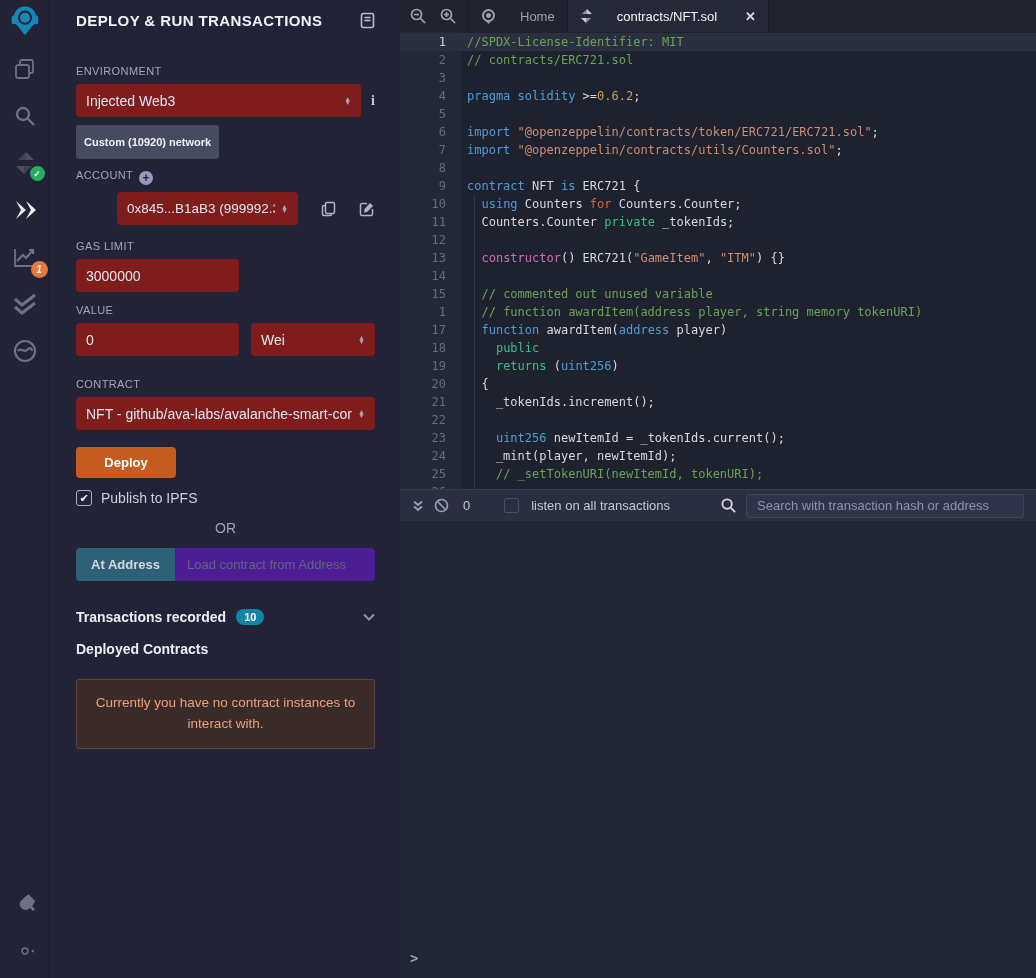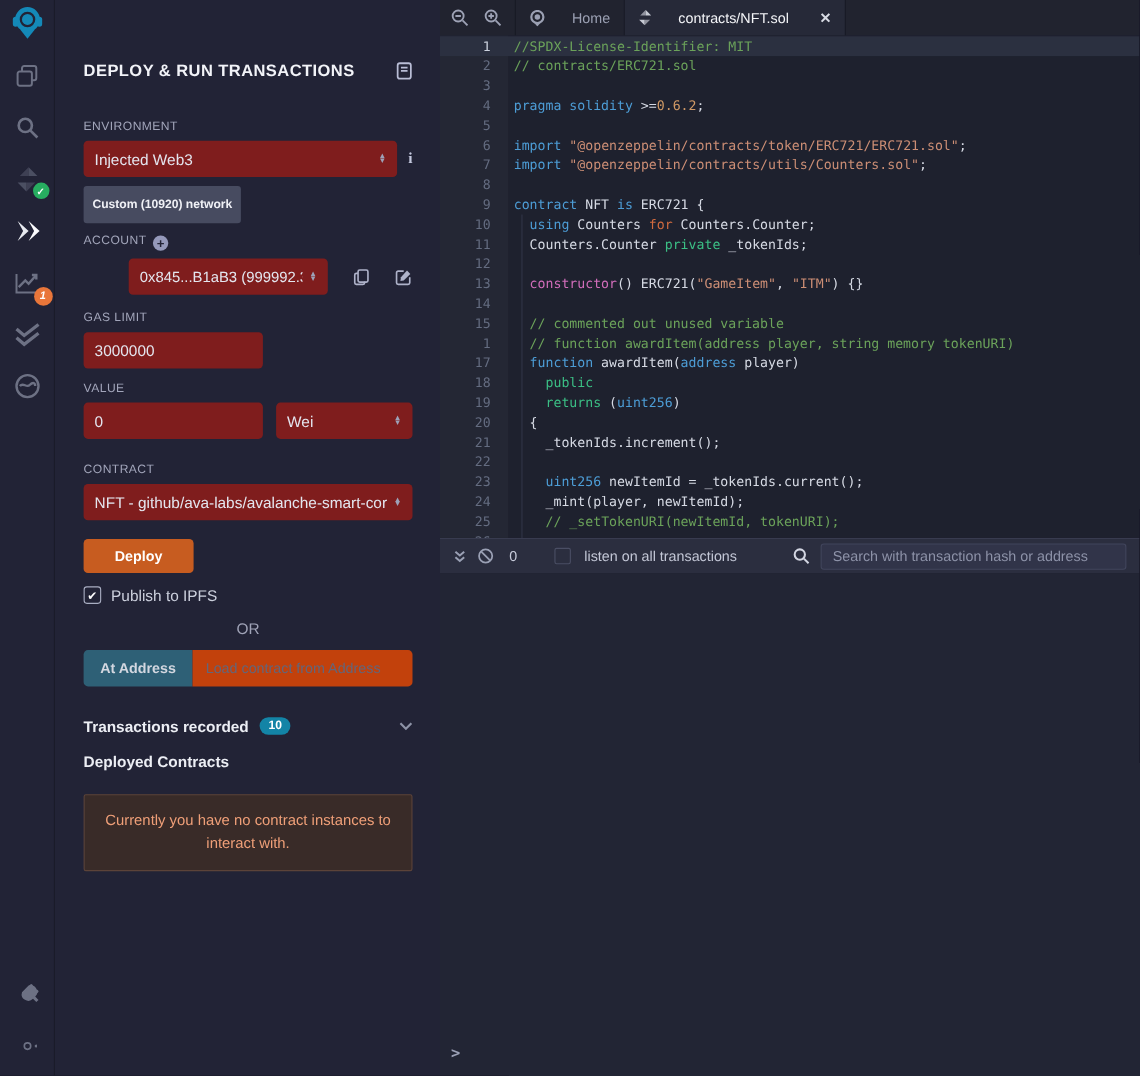--- a/index.html
+++ b/index.html
@@ -21,21 +21,21 @@
     position:absolute; right:-5px; bottom:-3px; width:15px; height:15px; border-radius:50%;
     background:#27ae60; color:#fff; font-size:9px; display:flex; align-items:center; justify-content:center; font-weight:bold;
   }
   .badge-num {
     position:absolute; right:-8px; bottom:-6px; min-width:17px; height:17px; border-radius:50%;
     background:#e9763a; color:#fff; font-size:10px; font-style:italic; font-weight:bold;
     display:flex; align-items:center; justify-content:center;
   }
   
   .panel { width:350px; height:100%; background:#222336; flex-shrink:0; padding:12px 25px 0 26px; overflow:hidden; }
-  .panel-header { display:flex; justify-content:space-between; align-items:center;margin-top:44px; }
+  .panel-header { display:flex; justify-content:space-between; align-items:center; }
   .panel-title { font-size:15px; font-weight:600; color:#f2f3f8; letter-spacing:.4px; white-space:nowrap; }
   .lbl { font-size:11px; color:#a2a5ba; letter-spacing:.4px; margin-bottom:7px; }
   .ctl {
     height:33px; background:#7f1d1d; border-radius:4px; display:flex; align-items:center;
     padding:0 10px; font-size:14px; color:#e4e6ef; cursor:pointer;
   }
   .sel-arrows { margin-left:auto; display:flex; flex-direction:column; line-height:4px; font-size:7px; color:#9da2b8; padding-left:6px; }
   .section { margin-top:14px; }
   .row { display:flex; align-items:center; }
   .net-badge {
@@ -65,21 +65,21 @@
     width:16px; height:16px; border:1px solid #a9aec2; border-radius:3px; background:#20213200;
     display:flex; align-items:center; justify-content:center; color:#fff; font-size:11px; cursor:pointer;
   }
   .or { margin-top:14px; text-align:center; font-size:14px; color:#a0a3b7; }
   .ataddr { margin-top:12px; display:flex; height:33px; }
   .btn-ataddr {
     width:100px; background:#2e6076; border:none; border-radius:4px 0 0 4px; color:#d3d7e0;
     font-size:13px; font-weight:bold; font-family:inherit; cursor:pointer;
   }
   .ataddr input {
-    flex:1; background:#c2410c; border:none; border-radius:0 4px 4px 0; padding:0 12px;
+    flex:1; background:#4c1d95; border:none; border-radius:0 4px 4px 0; padding:0 12px;
     color:#dfe2ec; font-size:13px; font-family:inherit; outline:none;
   }
   .ataddr input::placeholder { color:#62667b; }
   .txrec { margin-top:28px; display:flex; align-items:center; font-size:14px; font-weight:bold; color:#eceef4; }
   .pill {
     margin-left:10px; background:#1384a6; color:#fff; font-size:11px; font-weight:bold;
     padding:2px 8px; border-radius:9px;
   }
   .txrec .chev { margin-left:auto; color:#8d92a6; display:flex; cursor:pointer; }
   .deployed { margin-top:16px; font-size:14px; font-weight:bold; color:#eceef4; }

